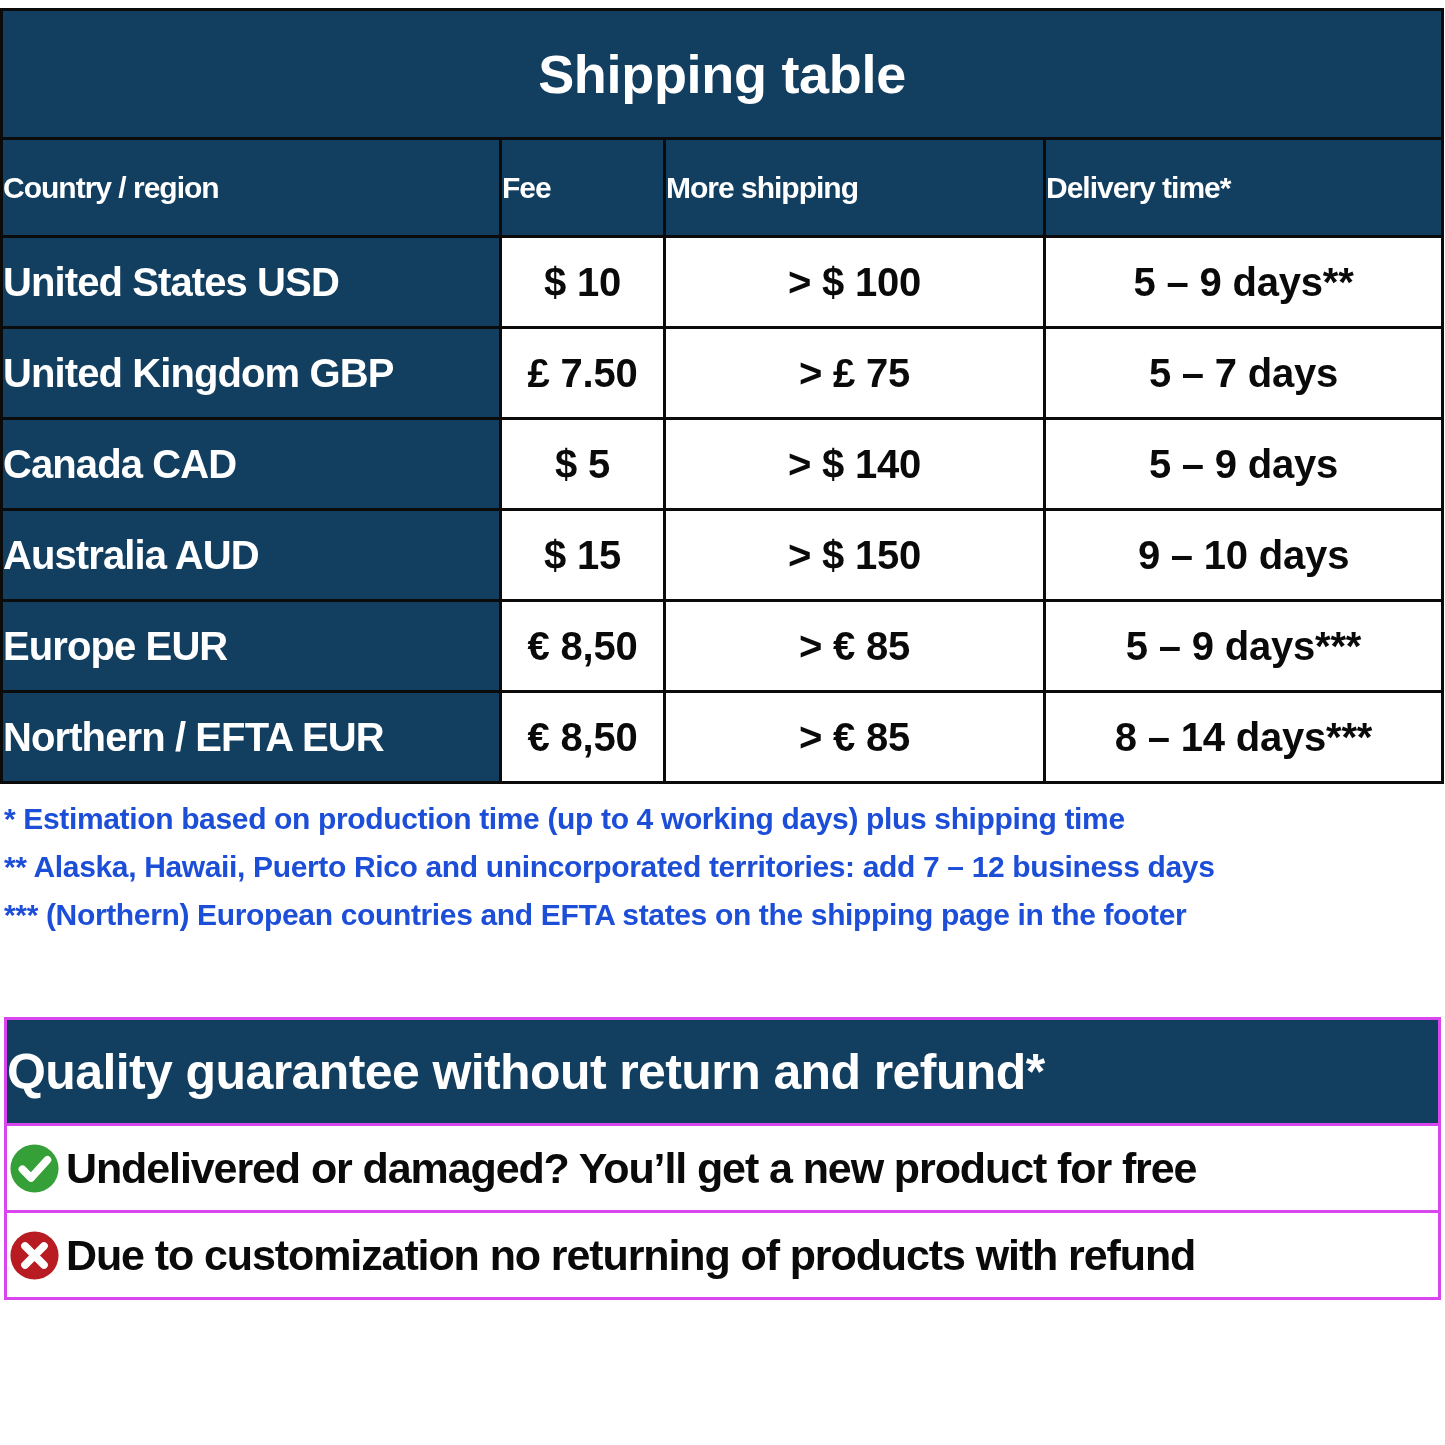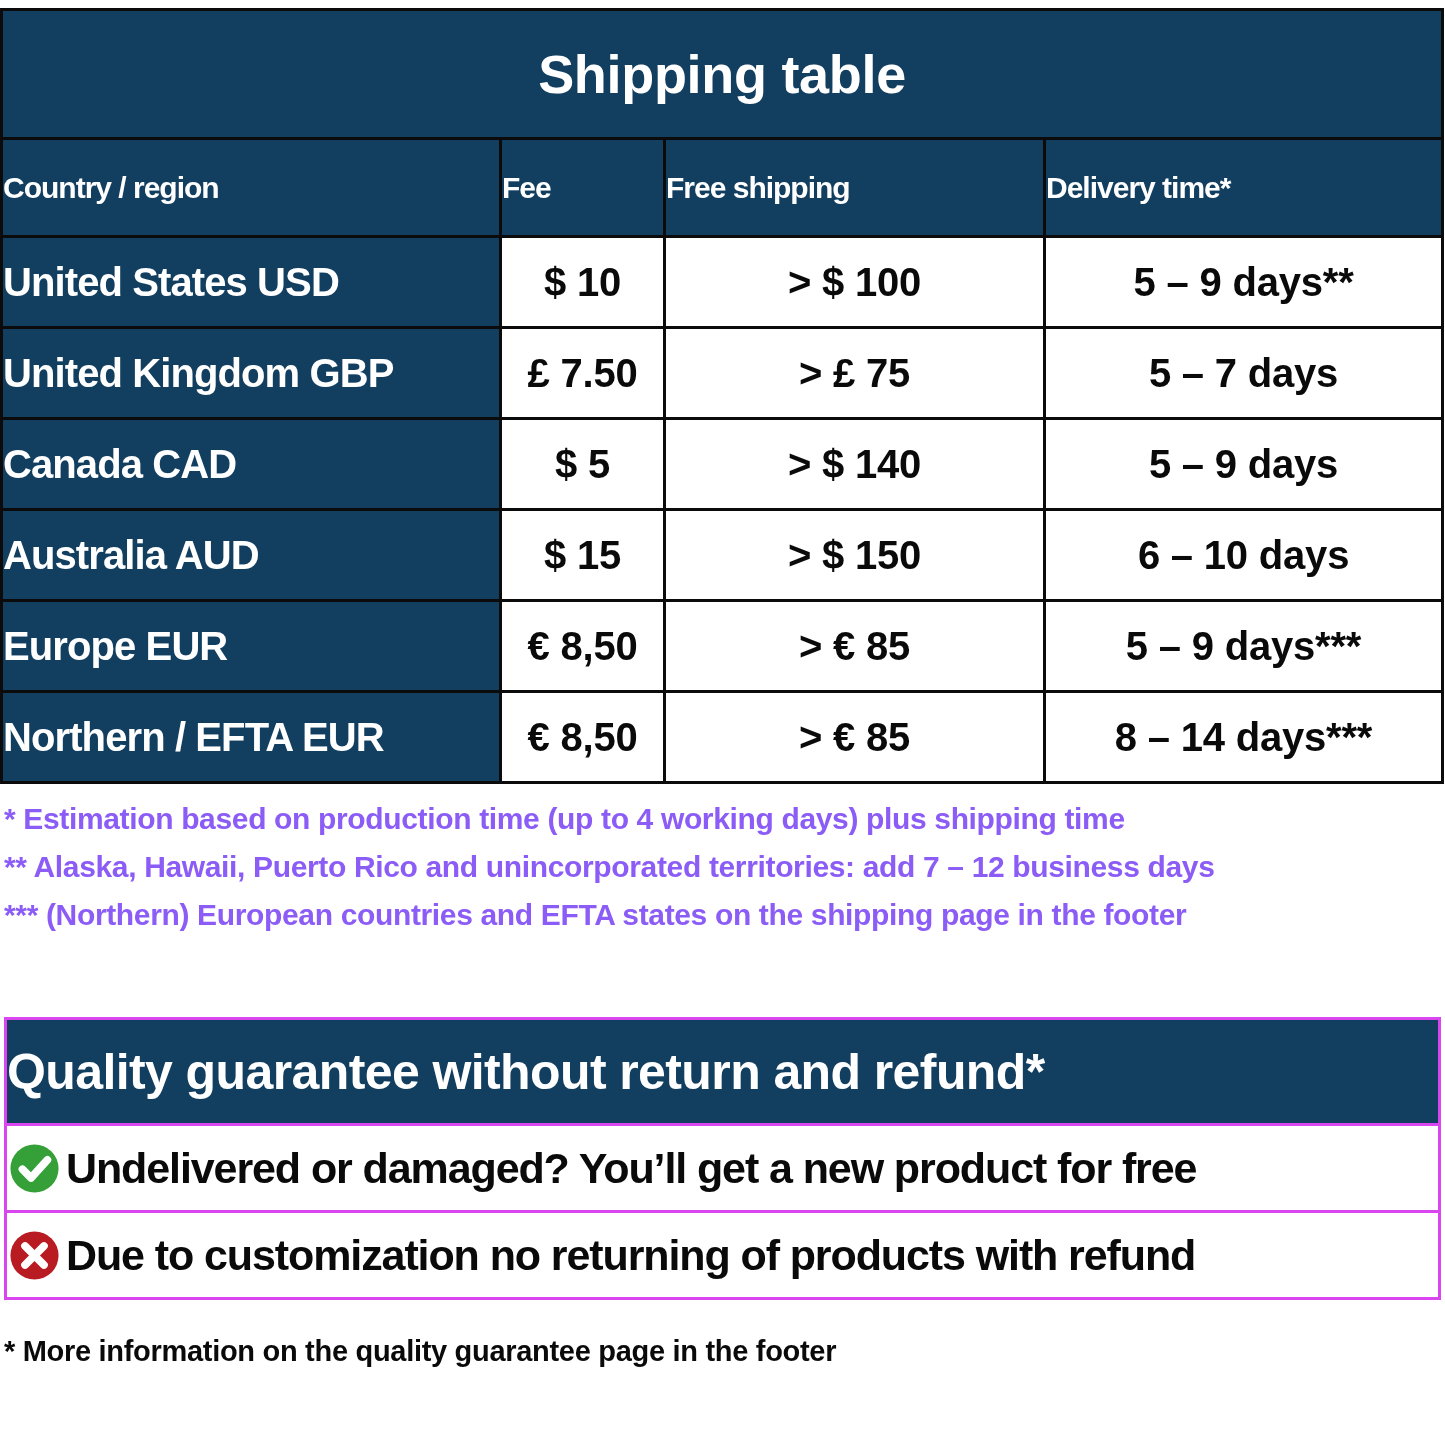--- a/index.html
+++ b/index.html
@@ -87,21 +87,21 @@
   
   .ship-notes {
     position: absolute;
     left: 4px;
     top: 795px;
     width: 1441px;
   }
   .note-line {
     font-size: 30px;
     font-weight: 700;
-    color: #8b5cf6;
+    color: #1d4ed8;
     letter-spacing: -0.35px;
     line-height: 48px;
     white-space: nowrap;
   }
 
   
   .qg-table {
     position: absolute;
     left: 4px;
     top: 1017px;
@@ -172,21 +172,21 @@
       <col style="width:380px">
       <col style="width:398px">
     </colgroup>
     <tbody>
       <tr>
         <td class="title-cell" colspan="4">Shipping table</td>
       </tr>
       <tr>
         <td class="head-cell c1">Country / region</td>
         <td class="head-cell c2">Fee</td>
-        <td class="head-cell c3">Free shipping</td>
+        <td class="head-cell c3">More shipping</td>
         <td class="head-cell c4">Delivery time*</td>
       </tr>
 
       <tr>
         <td class="country-cell">United States USD</td>
         <td class="val-cell">$ 10</td>
         <td class="val-cell">&gt; $ 100</td>
         <td class="val-cell">5 – 9 days**</td>
       </tr>
       <tr>
@@ -198,21 +198,21 @@
       <tr>
         <td class="country-cell">Canada CAD</td>
         <td class="val-cell">$ 5</td>
         <td class="val-cell">&gt; $ 140</td>
         <td class="val-cell">5 – 9 days</td>
       </tr>
       <tr>
         <td class="country-cell">Australia AUD</td>
         <td class="val-cell">$ 15</td>
         <td class="val-cell">&gt; $ 150</td>
-        <td class="val-cell">6 – 10 days</td>
+        <td class="val-cell">9 – 10 days</td>
       </tr>
       <tr>
         <td class="country-cell">Europe EUR</td>
         <td class="val-cell">€ 8,50</td>
         <td class="val-cell">&gt; € 85</td>
         <td class="val-cell">5 – 9 days***</td>
       </tr>
       <tr>
         <td class="country-cell">Northern / EFTA EUR</td>
         <td class="val-cell">€ 8,50</td>
@@ -255,15 +255,14 @@
                 <path d="M21 21 L43 43 M43 21 L21 43" fill="none" stroke="#ffffff" stroke-width="9" stroke-linecap="round"></path>
               </svg>
             </span>
             <span class="qg-text">Due to customization no returning of products with refund</span>
           </div>
         </td>
       </tr>
     </tbody>
   </table>
 
-  <div class="qg-note">* More information on the quality guarantee page in the footer</div>
 
 </div>
 
 </body></html>

